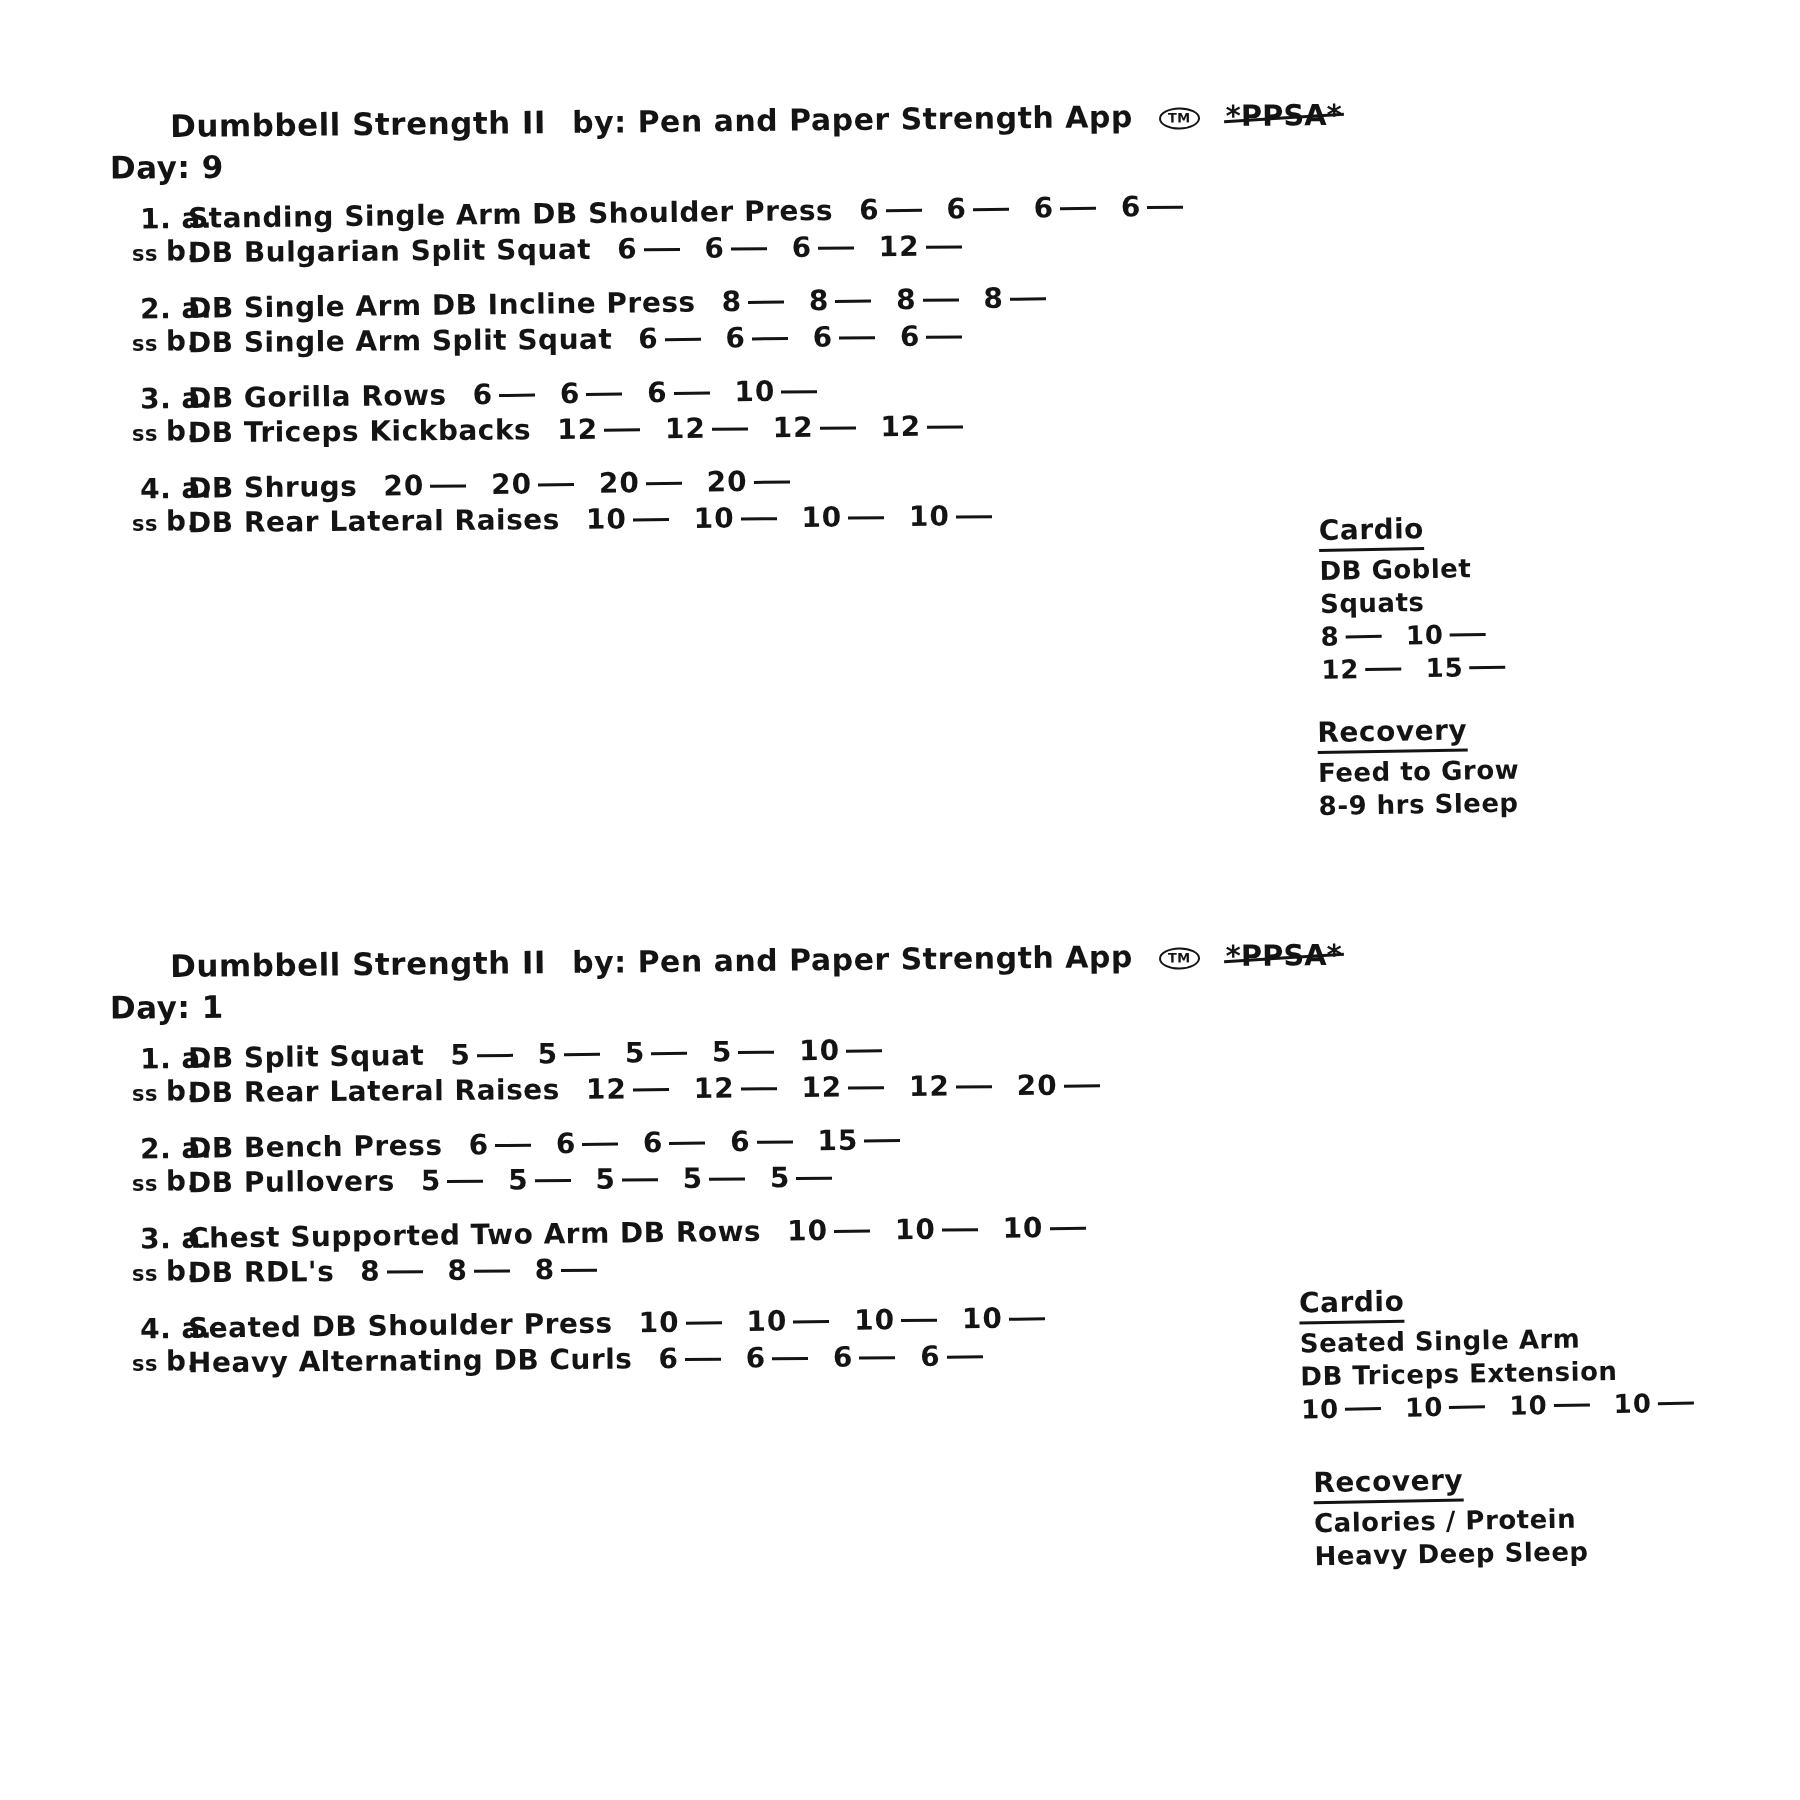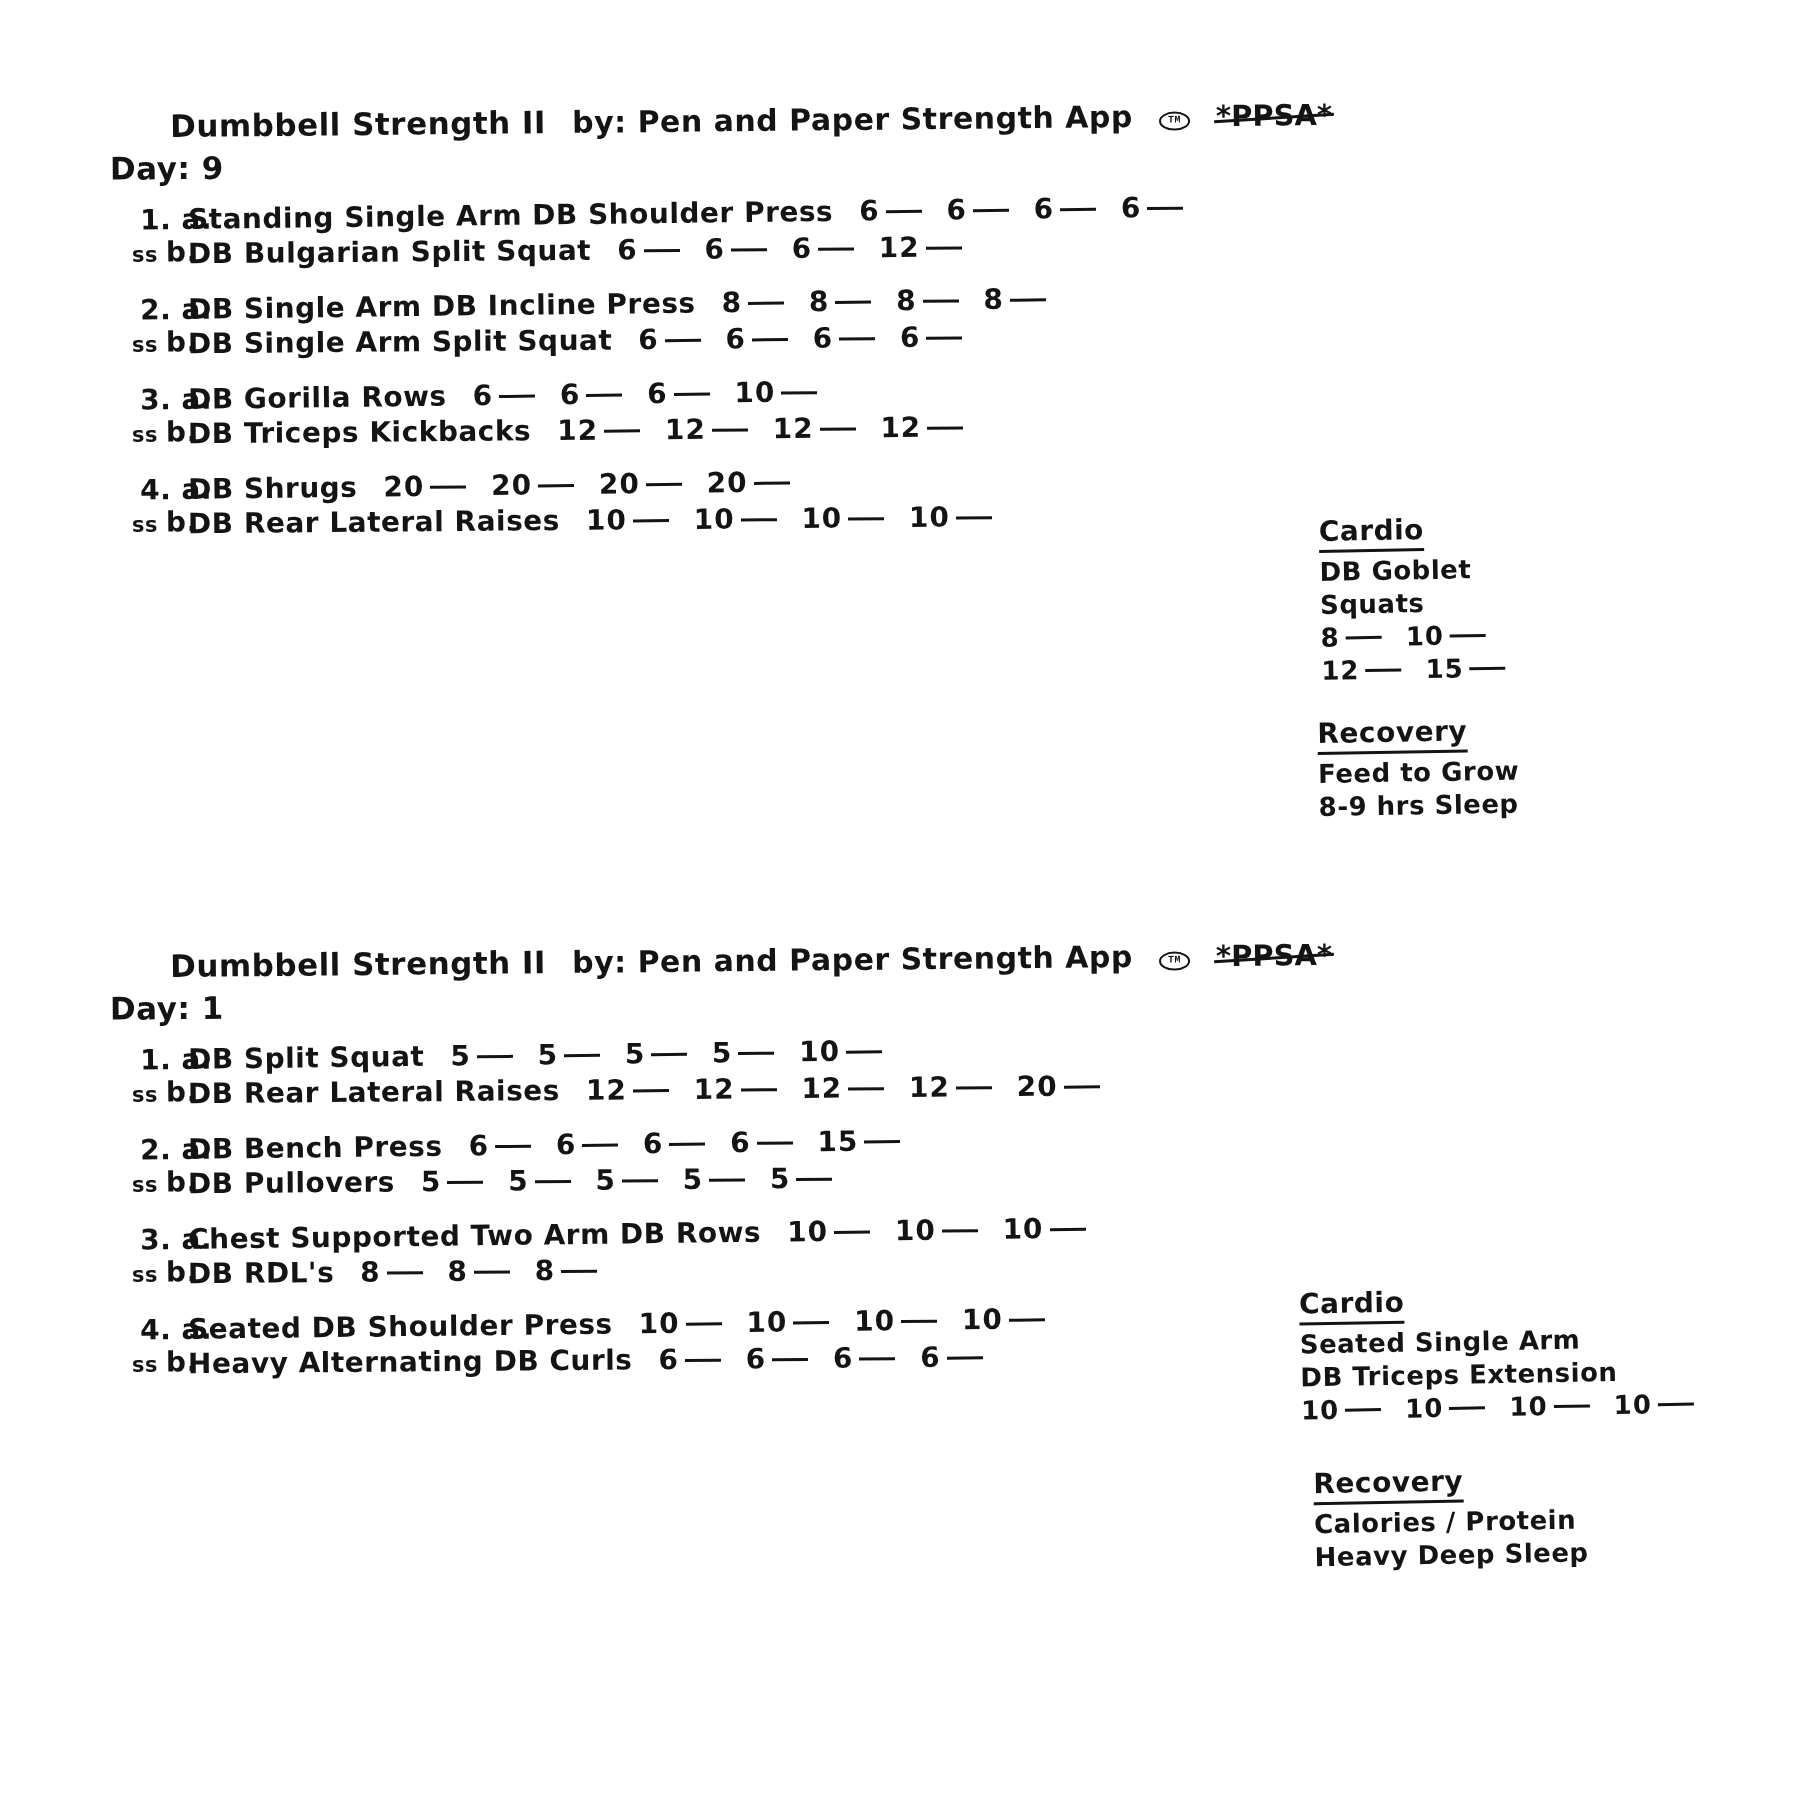--- a/index.html
+++ b/index.html
@@ -49,26 +49,25 @@
     font-weight: 700;
   }
   .title-by {
     font-size: 30px;
     font-weight: 700;
   }
   .tm-badge {
     display: inline-block;
     border: 2.5px solid #141414;
     border-radius: 50%;
-    font-size: 10px;
+    font-size: 13px;
     font-weight: 700;
     padding: 2px 7px 3px 7px;
     line-height: 1;
     transform: translateY(-4px);
-    font-family: Liberation Mono, monospace;
   }
   .stars {
     font-size: 29px;
     font-weight: 700;
     letter-spacing: 0px;
     text-decoration: none;
     position: relative;
   }
   .stars .strike {
     position: absolute;

